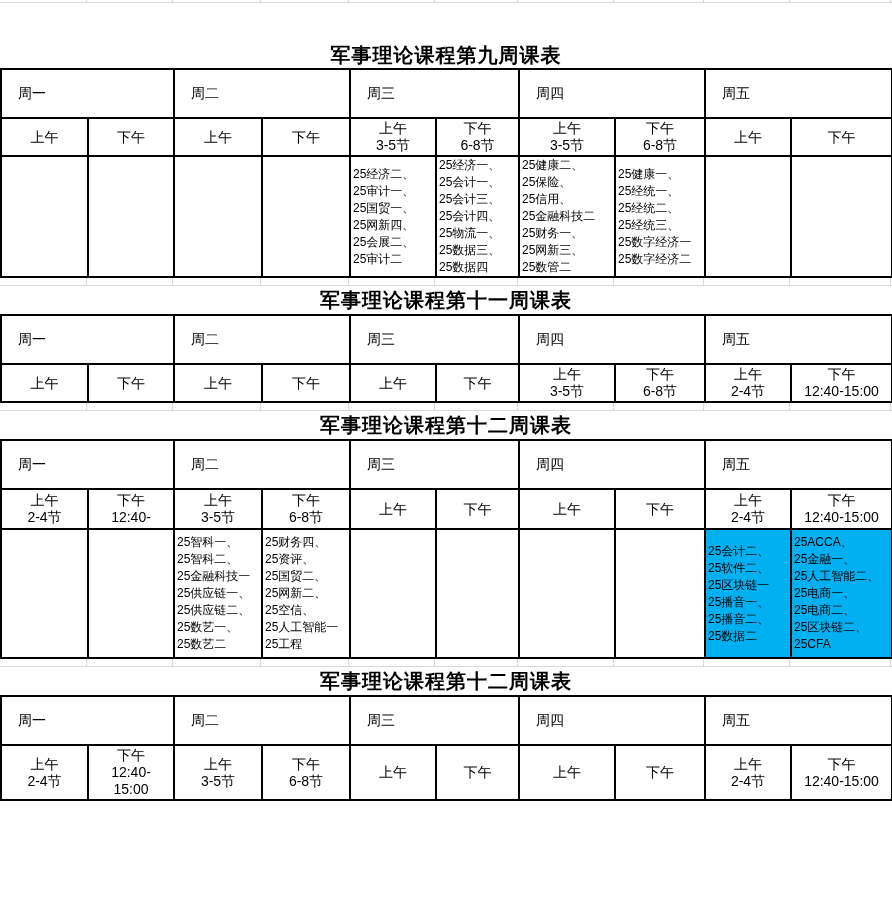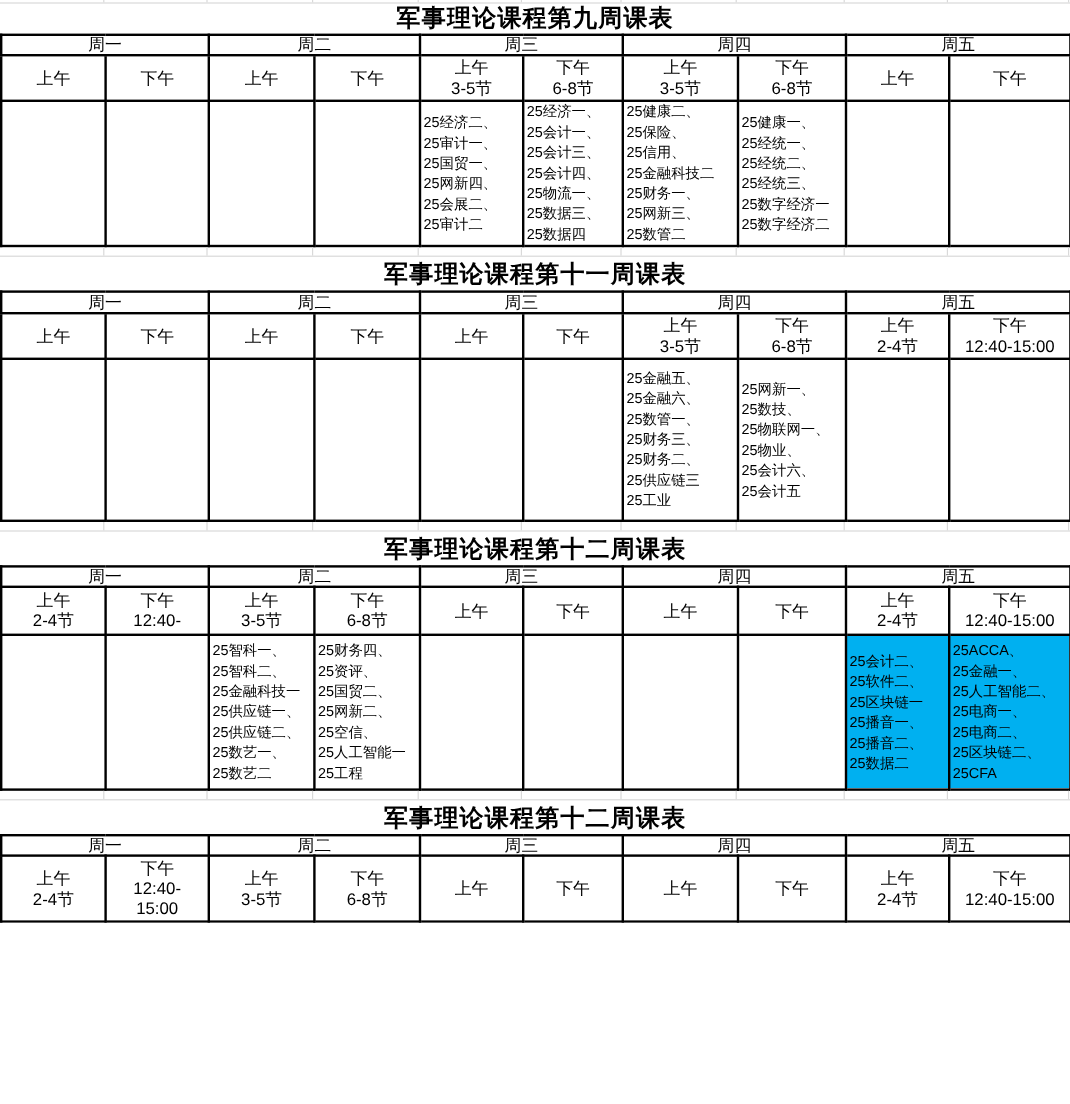--- a/index.html
+++ b/index.html
@@ -8,25 +8,25 @@
     margin: 0; width: 892px; background: #fff;
     font-family: "Liberation Sans", sans-serif; color: #000;
   }
   .strip { display: grid; grid-template-columns: 87px 86px 88px 88px 86px 83px 96px 90px 86px 101px;
            border-bottom: 1px solid var(--grid); }
   .strip i { border-right: 1px solid var(--grid); }
   .strip.top { height: 3px; }
   .strip.gap { height: 8px; }
   .title { display: flex; align-items: center; justify-content: center;
            font-size: 20px; font-weight: bold; letter-spacing: 1px; }
-  .title.h1 { height: 25px; }
+  .title.h1 { height: 25px; margin-top: 40px; }
   .title.hx { height: 28px; }
   table.t { border-collapse: collapse; table-layout: fixed; width: 892px; }
   table.t td { border: 2px solid var(--bd); overflow: hidden; }
-  tr.day-row td { text-align: center; font-size: 14px; line-height: 15px; padding: 0; }
+  tr.day-row td { font-size: 14px; line-height: 15px; padding: 16px; }
   tr.time-row td { text-align: center; font-size: 14px; line-height: 17px;
                    white-space: pre-line; padding: 1px 0; vertical-align: middle; }
   tr.content-row td { font-size: 12px; line-height: 17px; white-space: pre-line;
                       vertical-align: middle; text-align: left; padding: 0 1px 0 2px; }
   .hl { background: var(--hl); }
   
   .t0 tr.day-row td { height: 16px; } .t0 tr.time-row td { height: 38px; } .t0 tr.content-row td { height: 118px; }
   .t1 tr.day-row td { height: 18px; } .t1 tr.time-row td { height: 32px; } .t1 tr.content-row td { height: 135px; }
   .t2 tr.day-row td { height: 17px; } .t2 tr.time-row td { height: 40px; } .t2 tr.content-row td { height: 129px; }
   .t3 tr.day-row td { height: 16px; } .t3 tr.time-row td { height: 50px; } .t3 tr.content-row td { height: 128px; }
@@ -166,43 +166,20 @@
       <td>下午</td>
       <td>上午
 3-5节</td>
       <td>下午
 6-8节</td>
       <td>上午
 2-4节</td>
       <td>下午
 12:40-15:00</td>
     </tr>
-    <tr class="content-row">
-      <td></td>
-      <td></td>
-      <td></td>
-      <td></td>
-      <td></td>
-      <td></td>
-      <td>25金融五、
-25金融六、
-25数管一、
-25财务三、
-25财务二、
-25供应链三
-25工业</td>
-      <td>25网新一、
-25数技、
-25物联网一、
-25物业、
-25会计六、
-25会计五</td>
-      <td></td>
-      <td></td>
-    </tr>
   </tbody>
 </table>
 
 <div class="strip gap">
     <i></i>
     <i></i>
     <i></i>
     <i></i>
     <i></i>
     <i></i>

